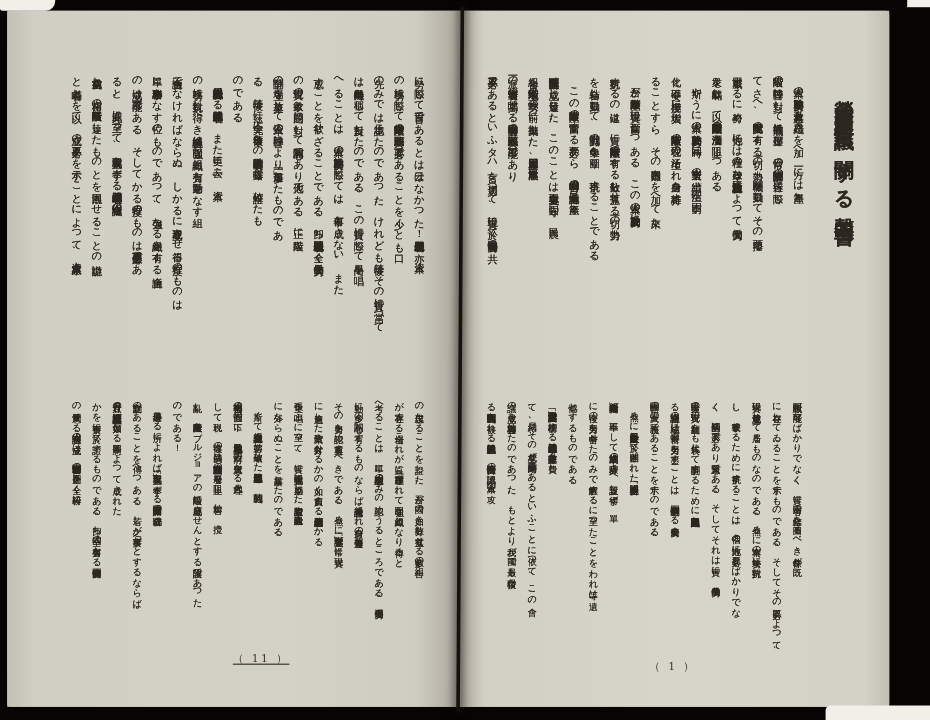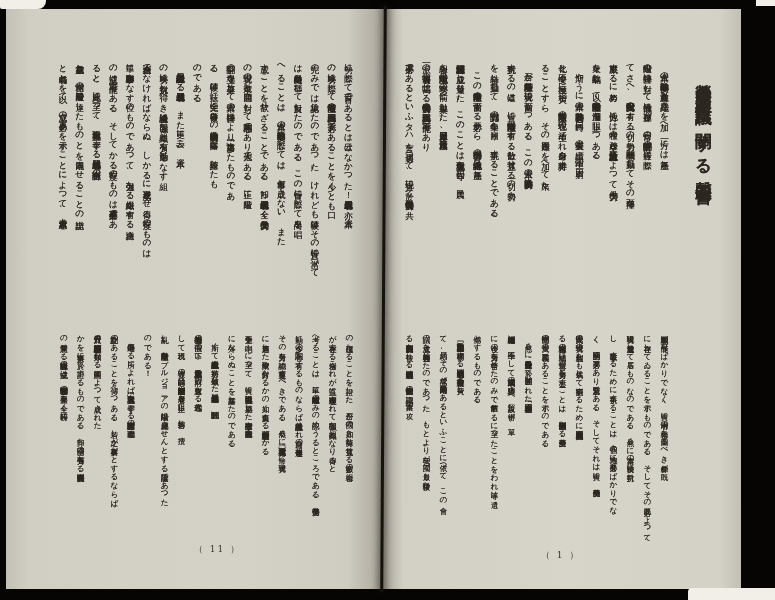--- a/index.html
+++ b/index.html
@@ -25,21 +25,21 @@
   #doc-title{position:absolute;left:692px;top:70px;height:335px;font-size:16.5px;
      font-weight:bold;letter-spacing:3.5px;text-shadow:0 0 .5px #2c2720;}
   .band{position:absolute;overflow:hidden;}
   .band .tcol{margin:0;padding:0;text-shadow:0 0 .4px #2c2720;}
   #right-upper{left:401px;top:58px;width:272px;height:264px;font-size:8.6px;line-height:17px;}
   #right-lower{left:401px;top:330px;width:272px;height:218px;font-size:7.6px;line-height:17px;}
   #left-upper{left:54px;top:58px;width:303px;height:264px;font-size:8.6px;line-height:16.8px;}
   #left-lower{left:54px;top:330px;width:303px;height:219px;font-size:7.6px;line-height:16.8px;}
   .pageno{position:absolute;font-size:9px;letter-spacing:2px;color:#3b362d;}
   #pageno-right{left:541px;top:549px;}
-  #pageno-left{left:194px;top:543px;}
+  #pageno-left{left:194px;top:543px;text-decoration:underline;}
 </style>
 </head>
 <body>
 
 <div id="stage">
   <div id="spread">
     <div class="page" id="page-left"></div>
     <div class="page" id="page-right"></div>
     <div id="gutter-line"></div>
   </div>

